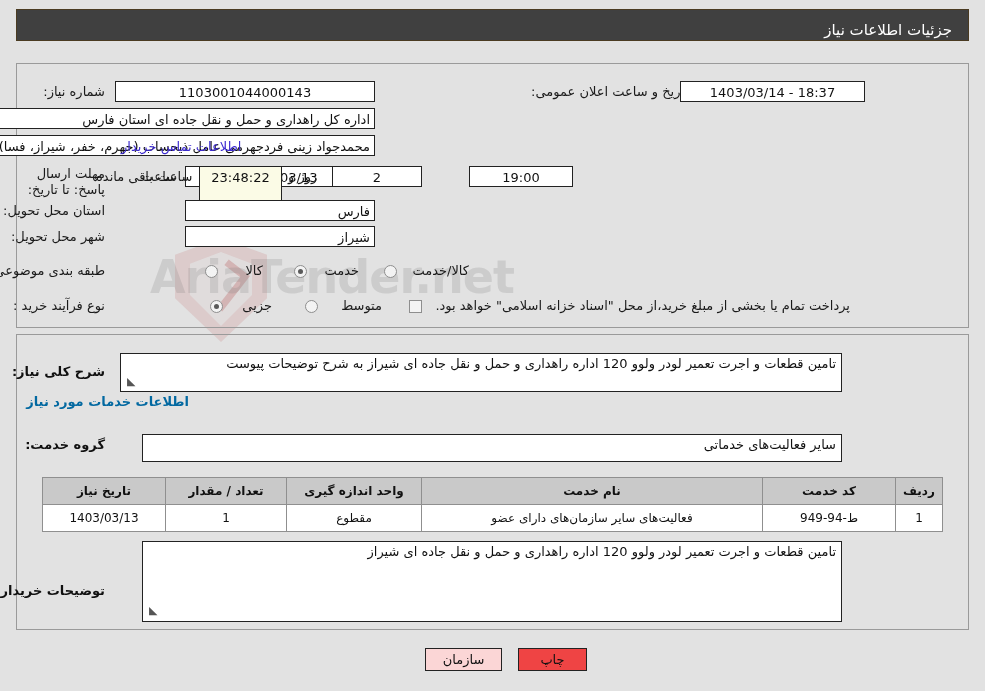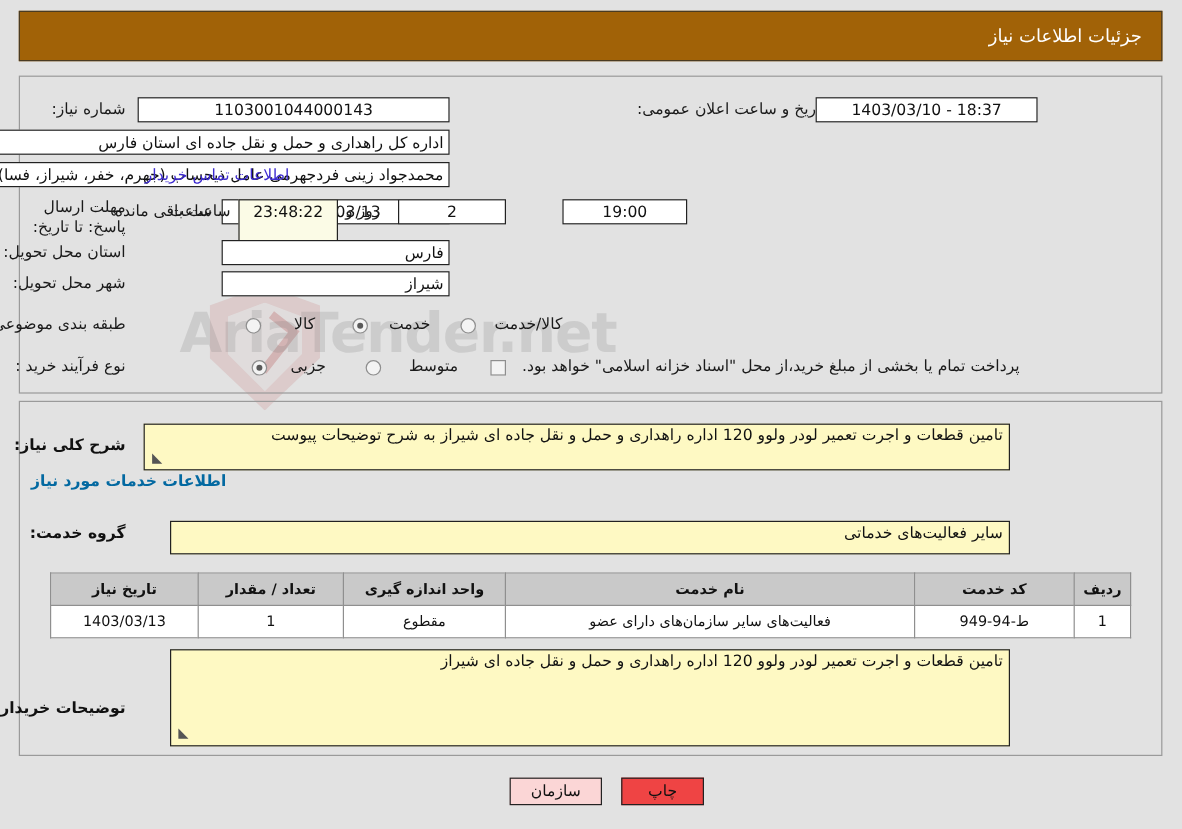--- a/index.html
+++ b/index.html
@@ -66,22 +66,22 @@
     border-bottom: 7px solid rgba(195,130,130,0.45);
     transform: rotate(-52deg);
   }
 
   
   .header-bar {
     position: absolute;
     left: 16px;
     top: 9px;
     width: 953px;
-    height: 42px;
-    background: #a16207;
+    height: 32px;
+    background: #404040;
     border: 1px solid #4a3b22;
     box-sizing: border-box;
     z-index: 10;
   }
   .header-title {
     position: absolute;
     right: 16px;
     top: 11px;
     color: #ffffff;
     font-size: 15px;
@@ -174,21 +174,21 @@
     border: 1px solid #8e8e8e;
     background: #f3f3f3;
     box-sizing: border-box;
     z-index: 12;
   }
 
   
   .area {
     position: absolute;
     border: 1px solid #222;
-    background: #fef9c3;
+    background: #ffffff;
     box-sizing: border-box;
     font-size: 13px;
     color: #111;
     padding: 2px 5px;
     text-align: right;
     z-index: 12;
     overflow: hidden;
   }
   .resize-grip {
     position: absolute;
@@ -279,21 +279,21 @@
     <div class="header-title">جزئیات اطلاعات نیاز</div>
   </div>
 
   <div class="panel" id="panel-top"></div>
 
   <div class="lbl" style="right:880px; top:84px; width:88px;">شماره نیاز:</div>
   <div class="fld num" style="right:610px; top:81px; width:260px; height:21px; line-height:19px;">1103001044000143</div>
 
   <div class="lbl" style="right:297px; top:84px;">تاریخ و ساعت اعلان عمومی:</div>
 
-  <div class="fld num" style="left:680px; top:81px; width:185px; height:21px; line-height:19px;">1403/03/10 - 18:37</div>
+  <div class="fld num" style="left:680px; top:81px; width:185px; height:21px; line-height:19px;">1403/03/14 - 18:37</div>
 
   <div class="lbl" style="right:880px; top:111px; width:88px;">نام دستگاه خریدار:</div>
   <div class="fld right" style="right:610px; top:108px; width:377px; height:21px; line-height:19px;">اداره کل راهداری و حمل و نقل جاده ای استان فارس</div>
 
   <div class="lbl" style="right:880px; top:138px; width:88px;">ایجاد کننده درخواست:</div>
   <div class="fld right" style="right:610px; top:135px; width:433px; height:21px; line-height:19px;">محمدجواد زینی فردجهرمی عامل ذیحساب (جهرم، خفر، شیراز، فسا) اداره کل ر</div>
   <div class="link" style="left:121px; top:139px;">اطلاعات تماس خریدار</div>
 
   <div class="lbl" style="right:880px; top:166px; width:90px; white-space:normal; line-height:16px;">مهلت ارسال پاسخ: تا تاریخ:</div>
   <div class="fld num" style="right:610px; top:166px; width:190px; height:21px; line-height:19px;">1403/03/13</div>

